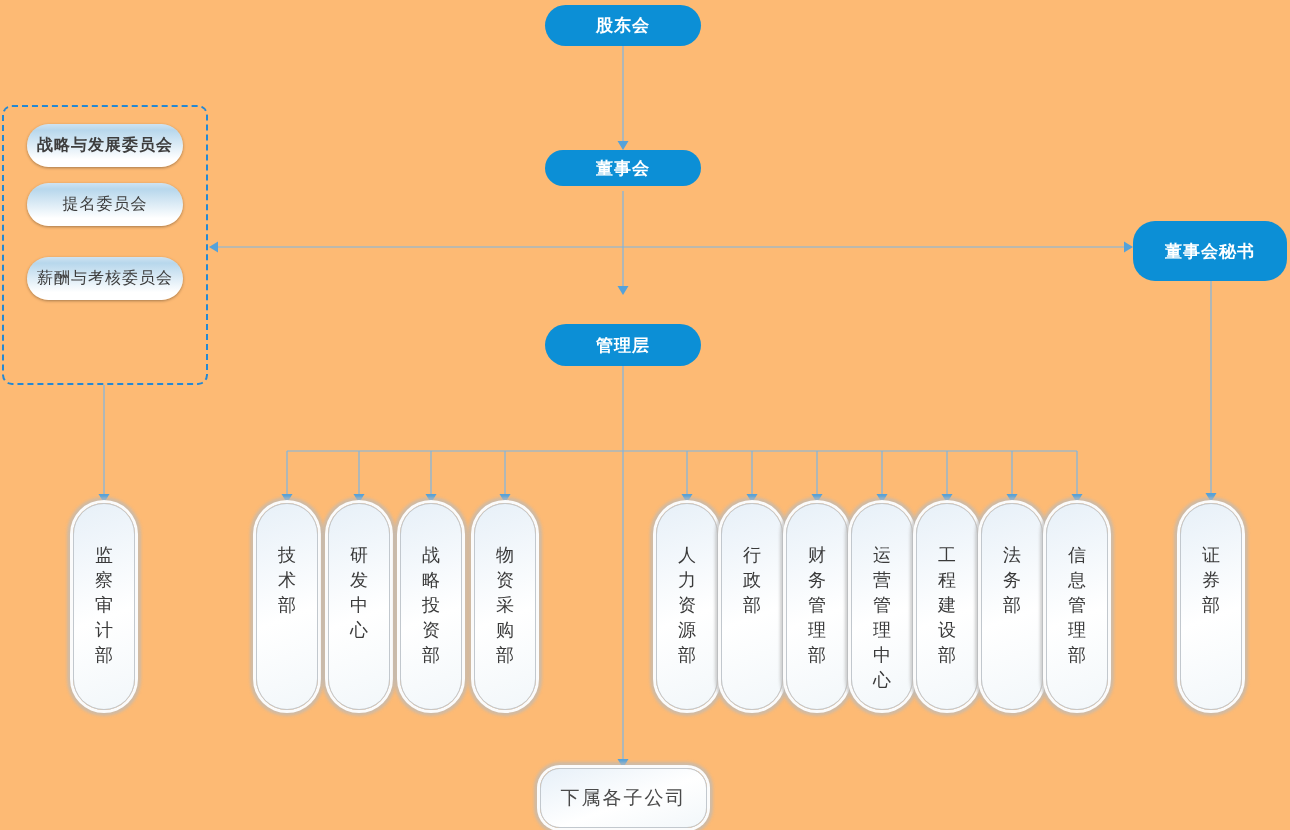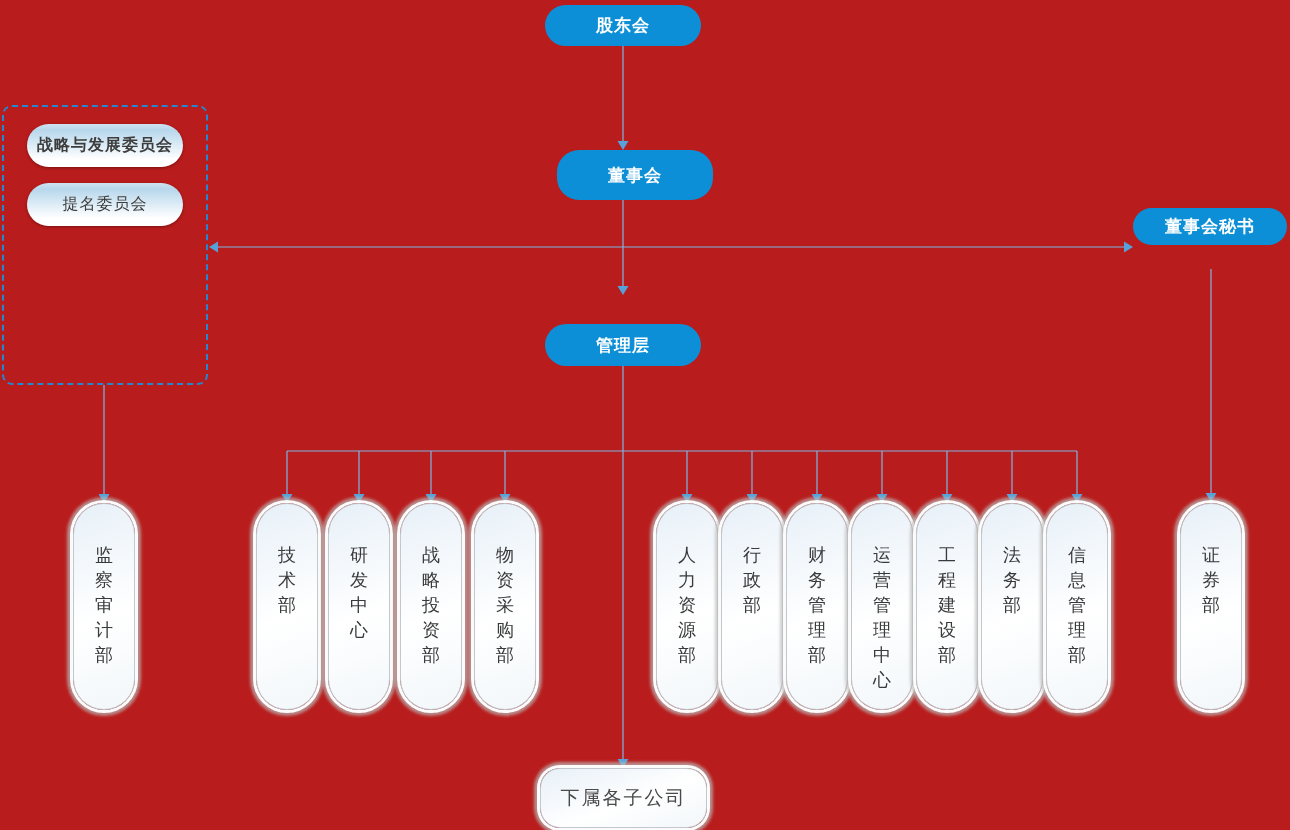--- a/index.html
+++ b/index.html
@@ -1,17 +1,17 @@
 <!DOCTYPE html>
 <html><head>
 <meta charset="utf-8">
 <style>
   html,body{margin:0;padding:0;background:#000;}
   .canvas{
-    position:relative;width:1290px;height:830px;background:#b91c1c;overflow:hidden;
+    position:relative;width:1290px;height:830px;background:#fdba74;overflow:hidden;
     font-family:"DejaVu Sans","Liberation Sans",sans-serif;
   }
   svg.lines{position:absolute;left:0;top:0;z-index:1;}
   .node{position:absolute;z-index:2;display:flex;align-items:center;justify-content:center;box-sizing:border-box;}
   
   .bluepill{
     background:#0c8fd6;border-radius:22px;color:#ffffff;
     font-size:17px;font-weight:bold;letter-spacing:1px;
   }
   
@@ -90,29 +90,30 @@
       <polygon points="811.5,494 822.5,494 817,503"></polygon>
       <polygon points="876.5,494 887.5,494 882,503"></polygon>
       <polygon points="941.5,494 952.5,494 947,503"></polygon>
       <polygon points="1006.5,494 1017.5,494 1012,503"></polygon>
       <polygon points="1071.5,494 1082.5,494 1077,503"></polygon>
     </g>
   </svg>
 
   <div class="node bluepill" style="left:545px;top:5px;width:156px;height:41px;">股东会</div>
 
-  <div class="node bluepill" style="left:557px;top:150px;width:156px;height:50px;font-family:Liberation Serif, serif;">董事会</div>
+  <div class="node bluepill" style="left:545px;top:150px;width:156px;height:36px;font-family:Liberation Serif, serif;">董事会</div>
 
   <div class="node bluepill" style="left:545px;top:296px;width:156px;height:42px;margin-top:28px;">管理层</div>
 
-  <div class="node bluepill" style="left:1133px;top:208px;width:154px;height:37px;">董事会秘书</div>
+  <div class="node bluepill" style="left:1133px;top:221px;width:154px;height:60px;">董事会秘书</div>
 
   <div class="committee-box">
     <div class="cpill" style="top:17px;font-weight:bold;">战略与发展委员会</div>
     <div class="cpill" style="top:76px;">提名委员会</div>
+    <div class="cpill" style="top:150px;">薪酬与考核委员会</div>
   </div>
 
   <div class="node wpill vpill" style="left:73px;">
     <span class="vtext">
         <span class="vch">监</span>
         <span class="vch">察</span>
         <span class="vch">审</span>
         <span class="vch">计</span>
         <span class="vch">部</span>
       </span>

